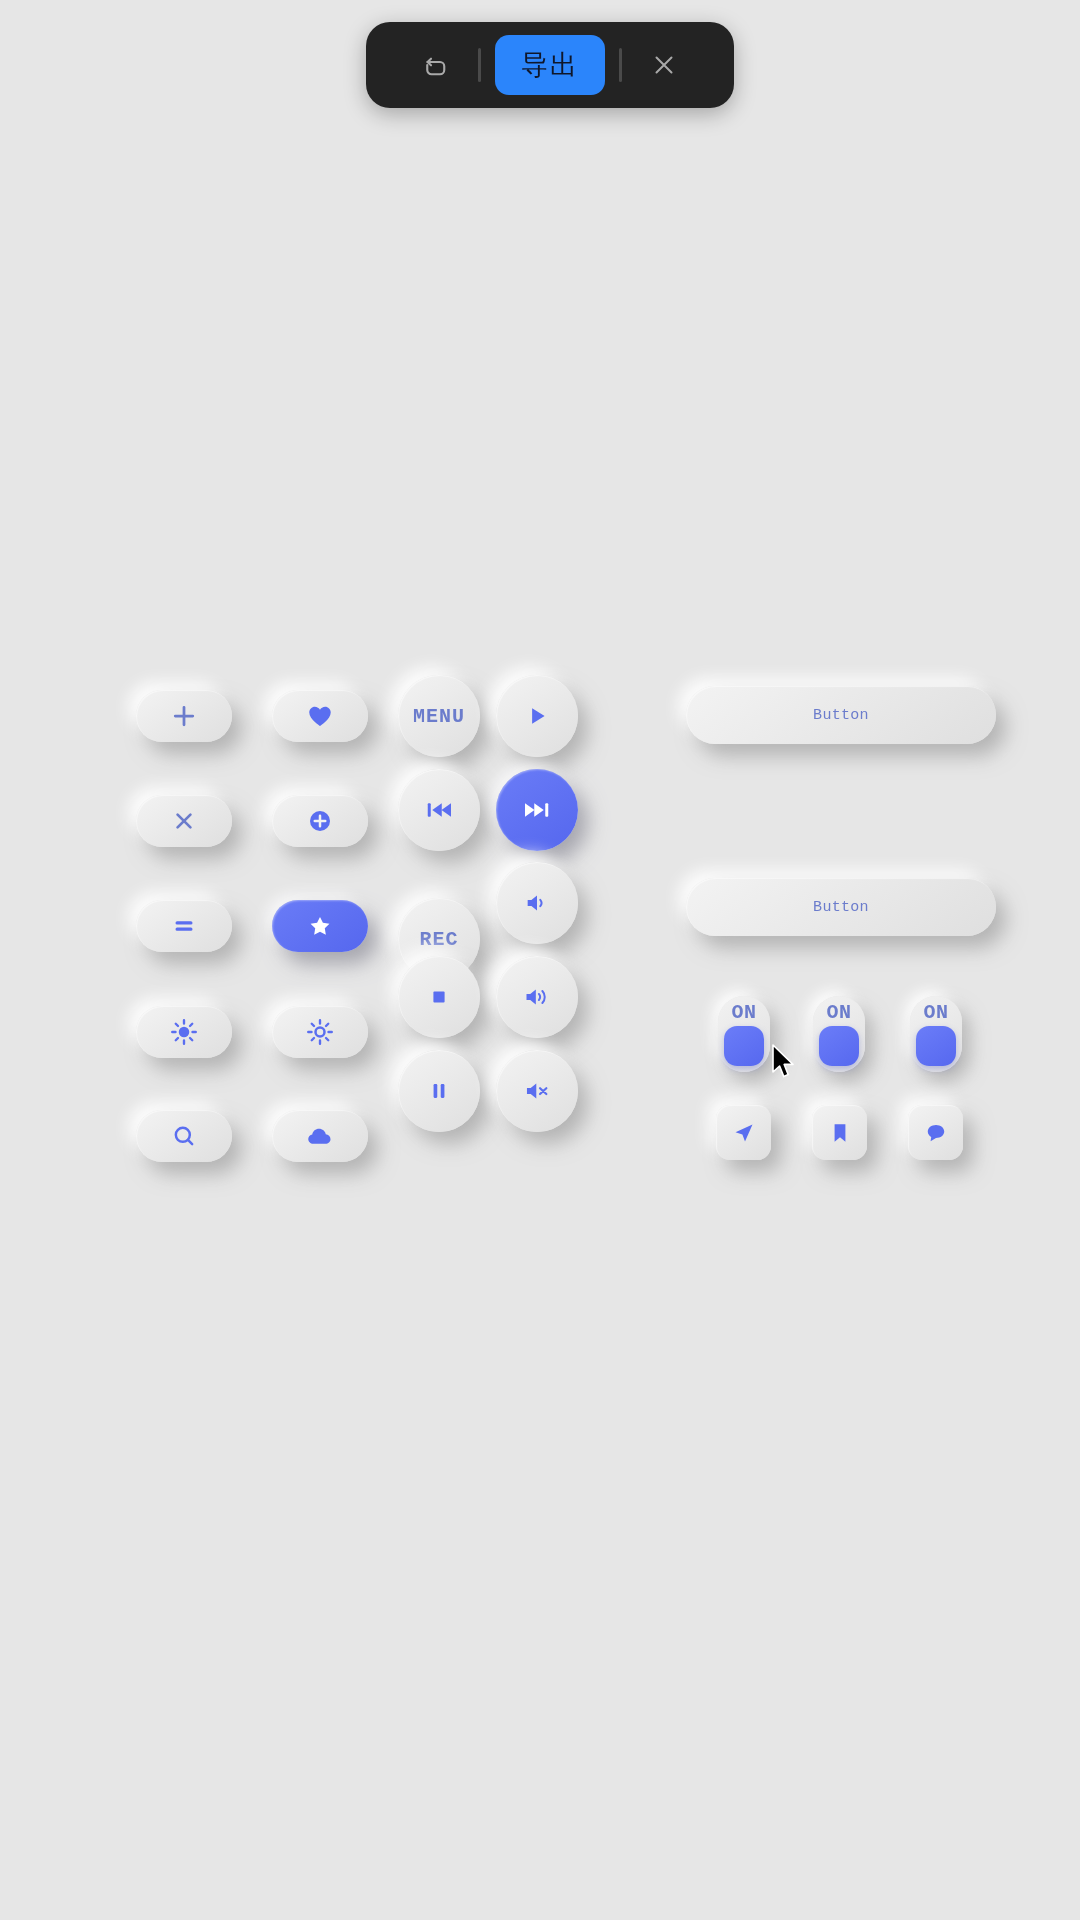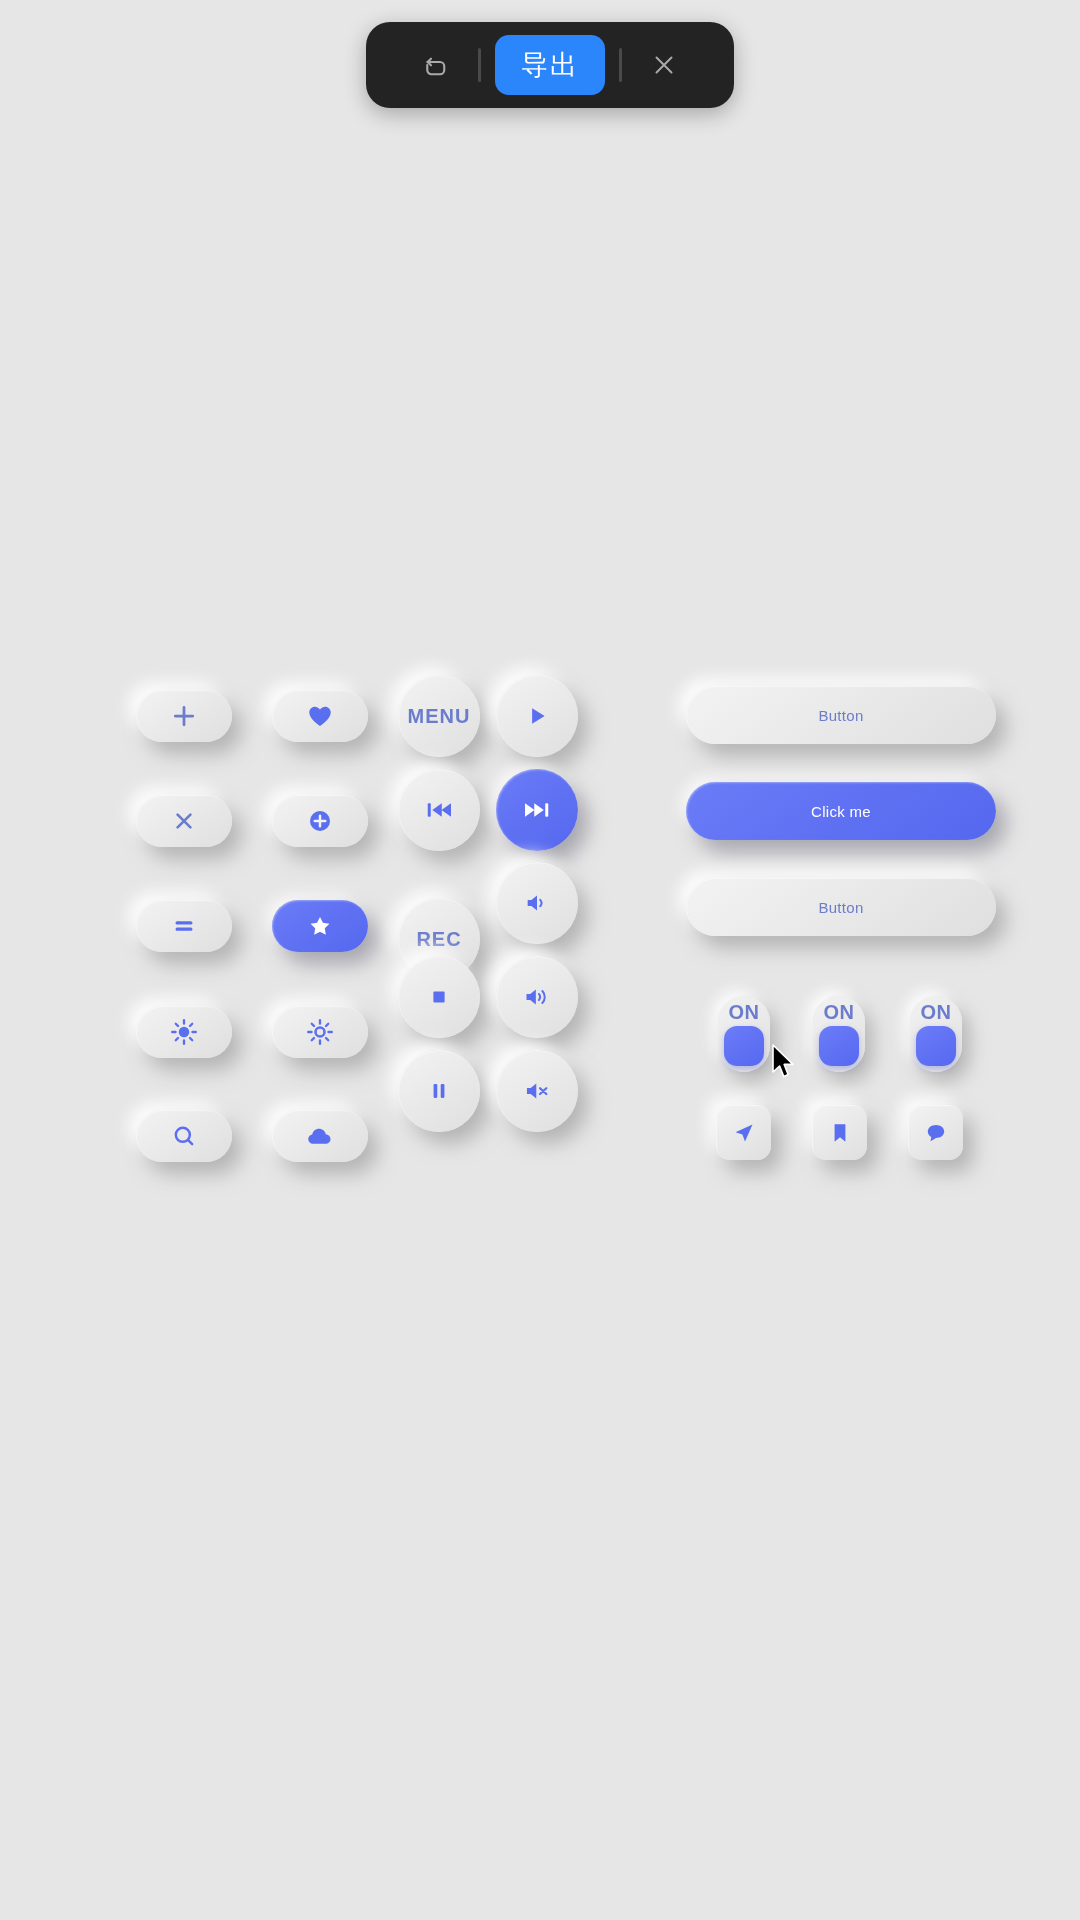--- a/index.html
+++ b/index.html
@@ -42,40 +42,41 @@
   }
   .tb-divider {
     width: 3px;
     height: 34px;
     background: #4a4a4a;
     border-radius: 2px;
     margin: 0 14px;
   }
   #export-button {
     background: #2b85fb;
-    color: #ffffff;
+    color: #0f172a;
     border-radius: 14px;
     height: 60px;
     padding: 0 26px;
     display: flex;
     align-items: center;
     justify-content: center;
     font-size: 27px;
     letter-spacing: 2px;
     cursor: pointer;
     font-family: "DejaVu Sans", sans-serif;
   }
 
   
   #board {
     position: absolute;
     left: 0;
     top: 0;
     width: 1076px;
     height: 1920px;
+    font-family: Liberation Mono, monospace;
   }
 
   .nb {
     position: absolute;
     display: flex;
     align-items: center;
     justify-content: center;
     background: linear-gradient(145deg, #f3f3f3, #dfdfdf);
     box-shadow:
        10px 12px 20px rgba(163,163,163,0.75),
@@ -362,23 +363,20 @@
         <path d="M3.4 9.4 H6.6 L11.4 5.6 V18.4 L6.6 14.6 H3.4 Z" fill="#5a6ef0"></path>
         <path d="M14.6 9.6 L20 14.6 M20 9.6 L14.6 14.6" fill="none" stroke="#5a6ef0" stroke-width="1.9" stroke-linecap="round"></path>
       </svg>
     </span>
   </div>
 
   <div class="nb pill wide" style="left:686px; top:686px;">
     <span class="btn-text">Button</span>
   </div>
 
-  <div class="nb pill wide active" style="left:686px; top:782px;">
-    <span class="btn-text">Click me</span>
-  </div>
 
   <div class="nb pill wide" style="left:686px; top:878px;">
     <span class="btn-text">Button</span>
   </div>
 
   <div class="toggle" style="left:718px; top:996px;">
     <div class="tg-label">ON</div>
     <div class="tg-knob"></div>
   </div>
 

